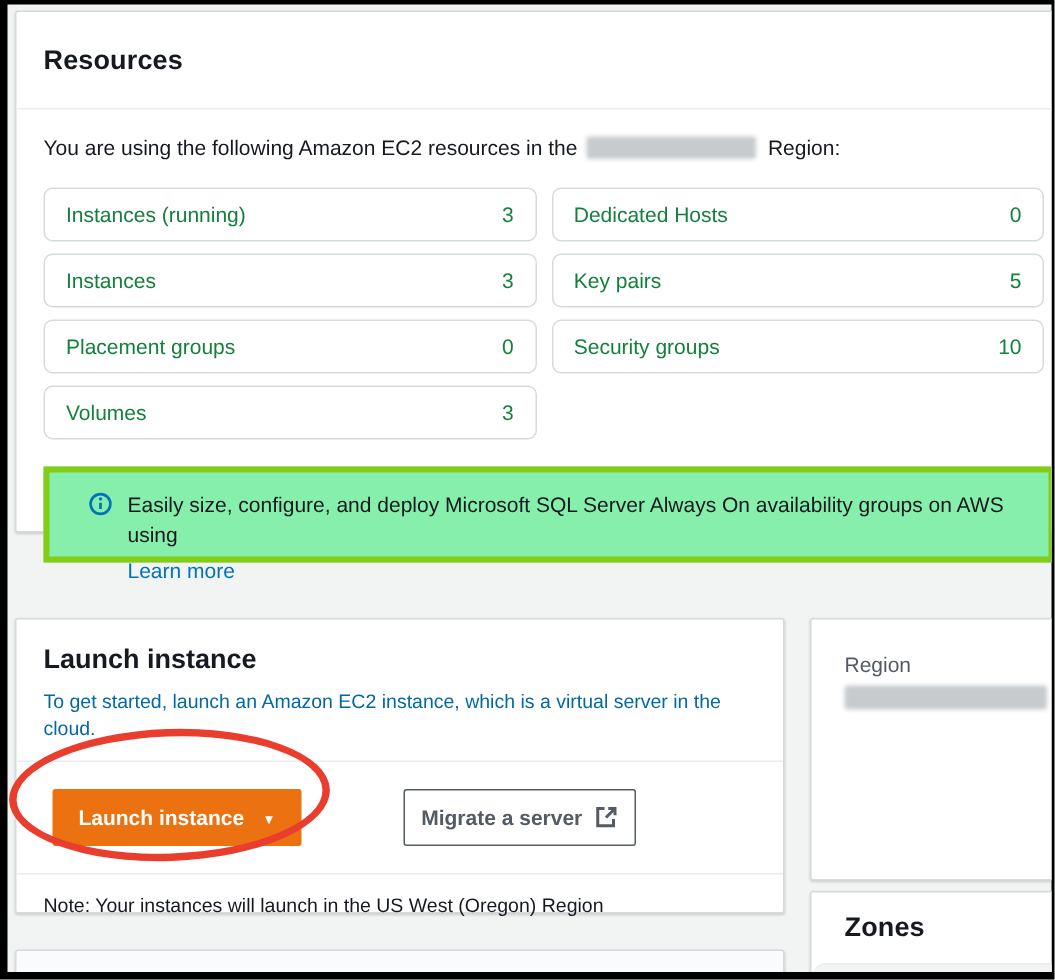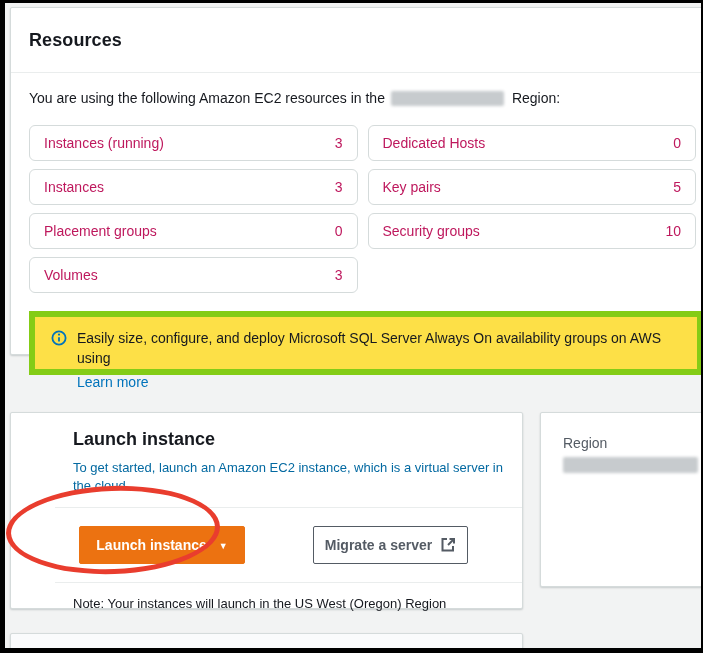--- a/index.html
+++ b/index.html
@@ -31,32 +31,32 @@
   .redacted.inline{width:113px;height:15px;margin:0 8px 2px 6px;}
   .res-grid{
     margin:8px 6px 0 18px;display:grid;grid-template-columns:1fr 1fr;
     column-gap:10px;row-gap:8px;
   }
   .res-card{
     height:36px;border:1px solid #d5dbdb;border-radius:6px;background:#fff;
     display:flex;align-items:center;justify-content:space-between;
     padding:0 14px;box-sizing:border-box;cursor:pointer;
   }
-  .res-card span{font-size:14px;color:#be185d;}
+  .res-card span{font-size:14px;color:#15803d;}
   
   .info-banner{
     margin:18px -1px 0 18px;height:64px;box-sizing:border-box;
-    background:#fde047;border:6px solid #84cc16;
-    display:flex;align-items:flex-start;padding:11px 16px;gap:10px;
+    background:#86efac;border:4px solid #84cc16;
+    display:flex;align-items:flex-start;padding:11px 26px;gap:10px;
   }
   .info-icon{flex:0 0 16px;margin-top:2px;}
   .info-text{font-size:14px;color:#16191f;line-height:20px;}
   .learn-more{color:#0073bb;margin-top:4px;font-size:14px;cursor:pointer;display:inline-block;}
   
-  .launch-panel{left:5px;top:409px;width:513px;height:197px;padding-left:44px;}
+  .launch-panel{left:5px;top:409px;width:513px;height:197px;}
   .lp-header{padding:16px 18px 12px;border-bottom:1px solid #eaeded;}
   .lp-header h2{margin:0 0 9px;font-size:18px;font-weight:700;color:#16191f;}
   .lp-desc{font-size:13px;color:#0369a1;line-height:18px;}
   .lp-buttons{padding:18px 18px 18px 24px;border-bottom:1px solid #eaeded;display:flex;align-items:center;}
   .btn{
     height:38px;box-sizing:border-box;border-radius:2px;font-size:14px;font-weight:700;
     display:inline-flex;align-items:center;justify-content:center;cursor:pointer;
     font-family:"Liberation Sans", sans-serif;
   }
   .btn-primary{
@@ -169,14 +169,20 @@
     
   </div>
 
   <div class="panel health-panel">
     <div class="health-content">
       <div class="region-label">Region</div>
       <span class="redacted block"></span>
     </div>
   </div>
 
+  <div class="panel zones-panel">
+    <div class="panel-header">
+      <h2 class="panel-title">Zones</h2>
+    </div>
+    <div class="zones-body"></div>
+  </div>
 
 </div>
 
 </body></html>

